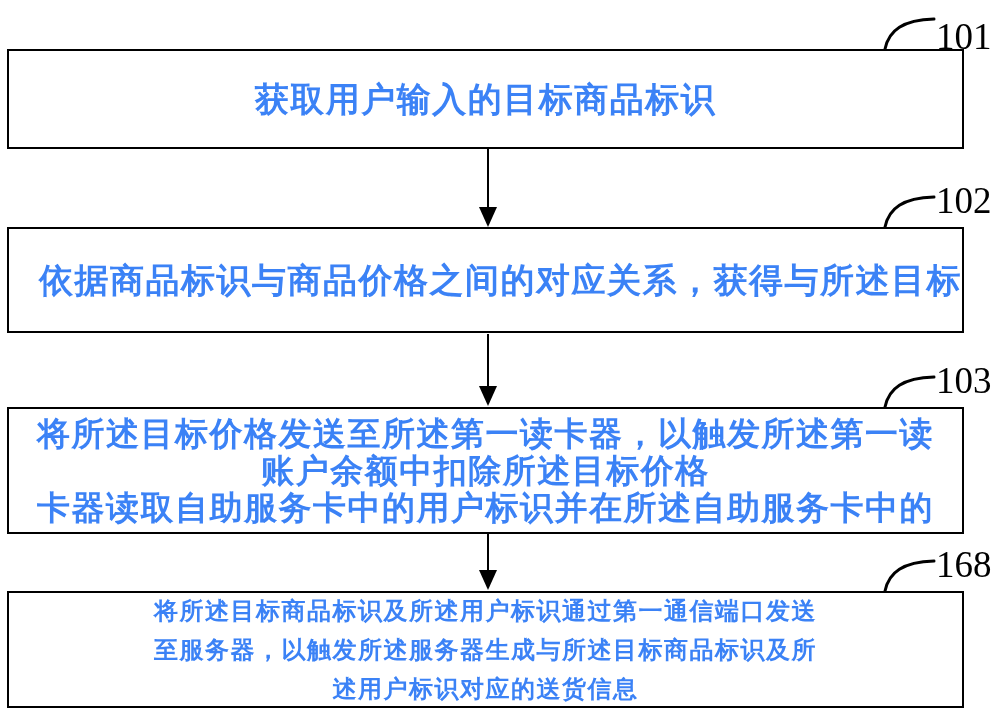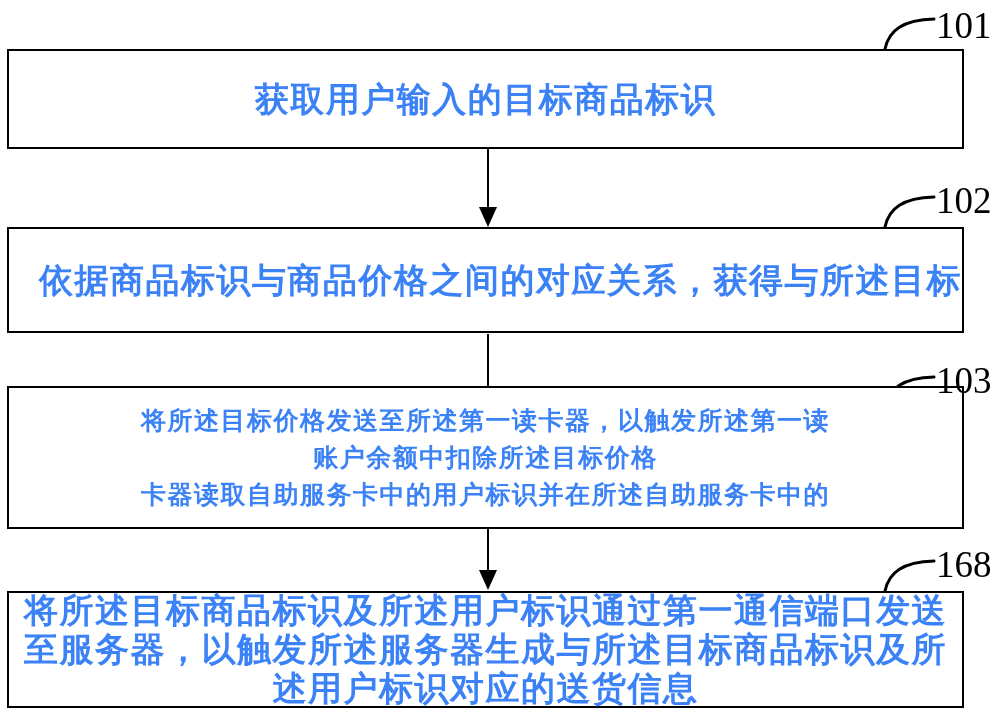--- a/index.html
+++ b/index.html
@@ -31,33 +31,33 @@
     justify-content: center;
     text-align: center;
     font-weight: bold;
     color: #3b82f6;
     font-size: 34px;
     letter-spacing: 1.5px;
   }
   .step-box .line { white-space: nowrap; }
   .box-1 { top: 49px;  height: 100px; line-height: 46px; }
   .box-2 { top: 227px; height: 106px; line-height: 46px; align-items: flex-end; }
-  .box-3 { top: 386px; height: 143px; line-height: 37px; font-size: 25px; }
-  .box-4 { top: 591px; height: 117px; line-height: 39px; font-size: 34px; }
+  .box-3 { top: 407px; height: 127px; line-height: 37px; font-size: 33px; }
+  .box-4 { top: 591px; height: 117px; line-height: 39px; font-size: 24px; }
   .ref-label {
     position: absolute;
     left: 936px;
     width: 64px;
     font-family: "Liberation Serif", serif;
     font-size: 37px;
     line-height: 40px;
     color: #000;
     text-align: left;
   }
-  .ref-1 { top: 6px; }
+  .ref-1 { top: 17px; }
   .ref-2 { top: 181px; }
   .ref-3 { top: 361px; }
   .ref-4 { top: 545px; }
 </style>
 </head>
 <body>
 
 <div class="stage">
 
   <svg class="overlay" viewBox="0 0 1000 720" xmlns="http://www.w3.org/2000/svg">

